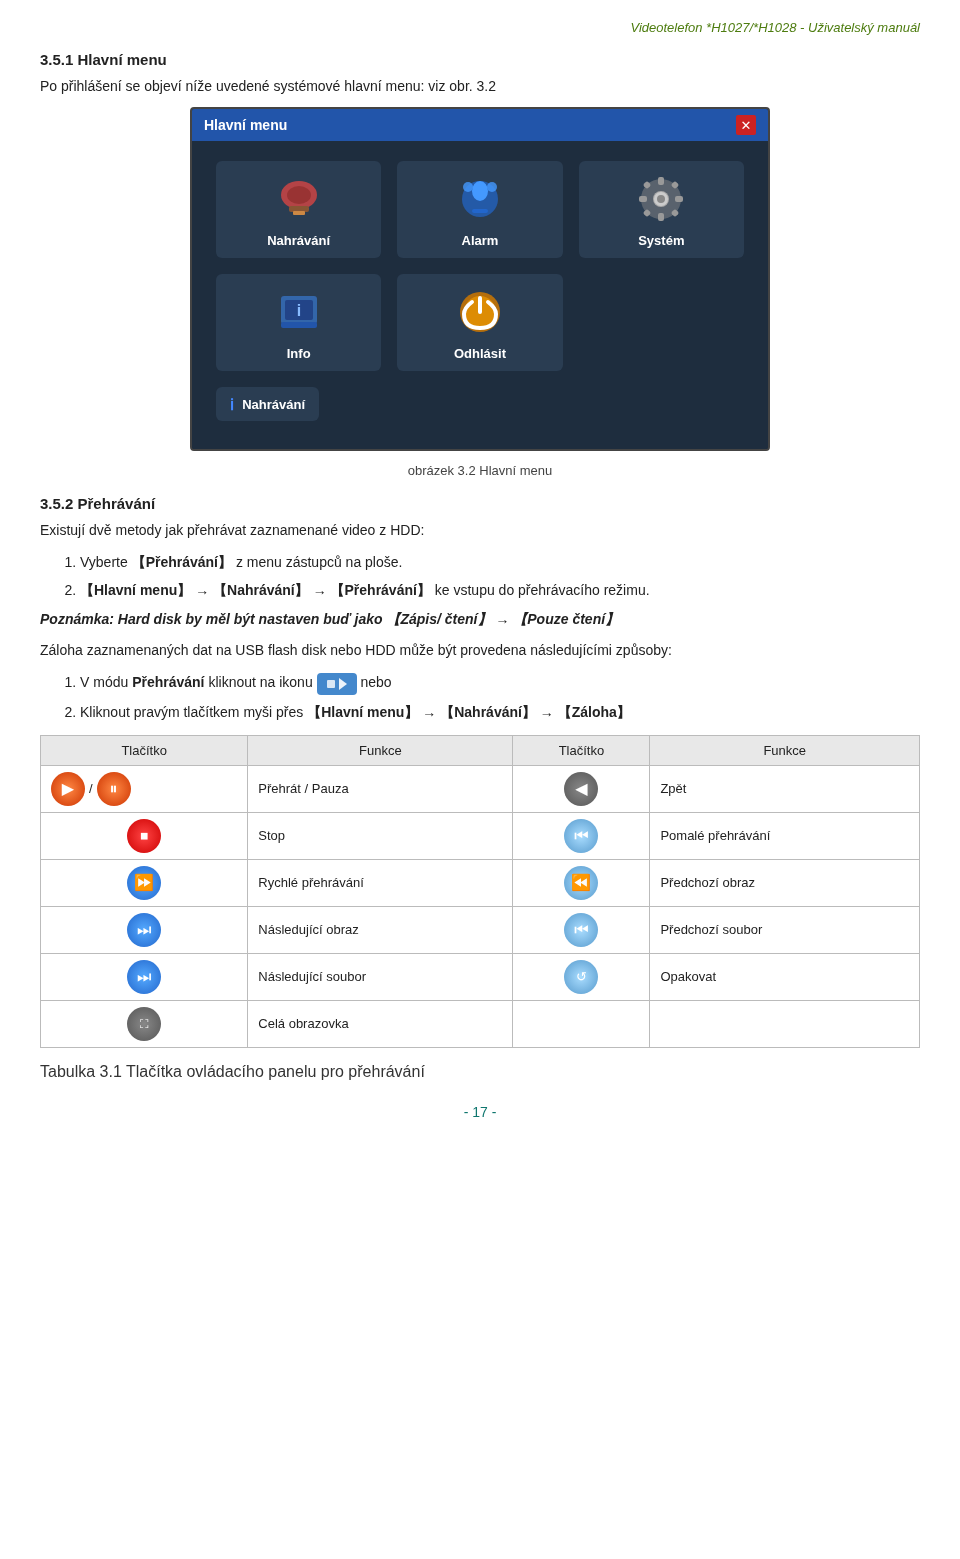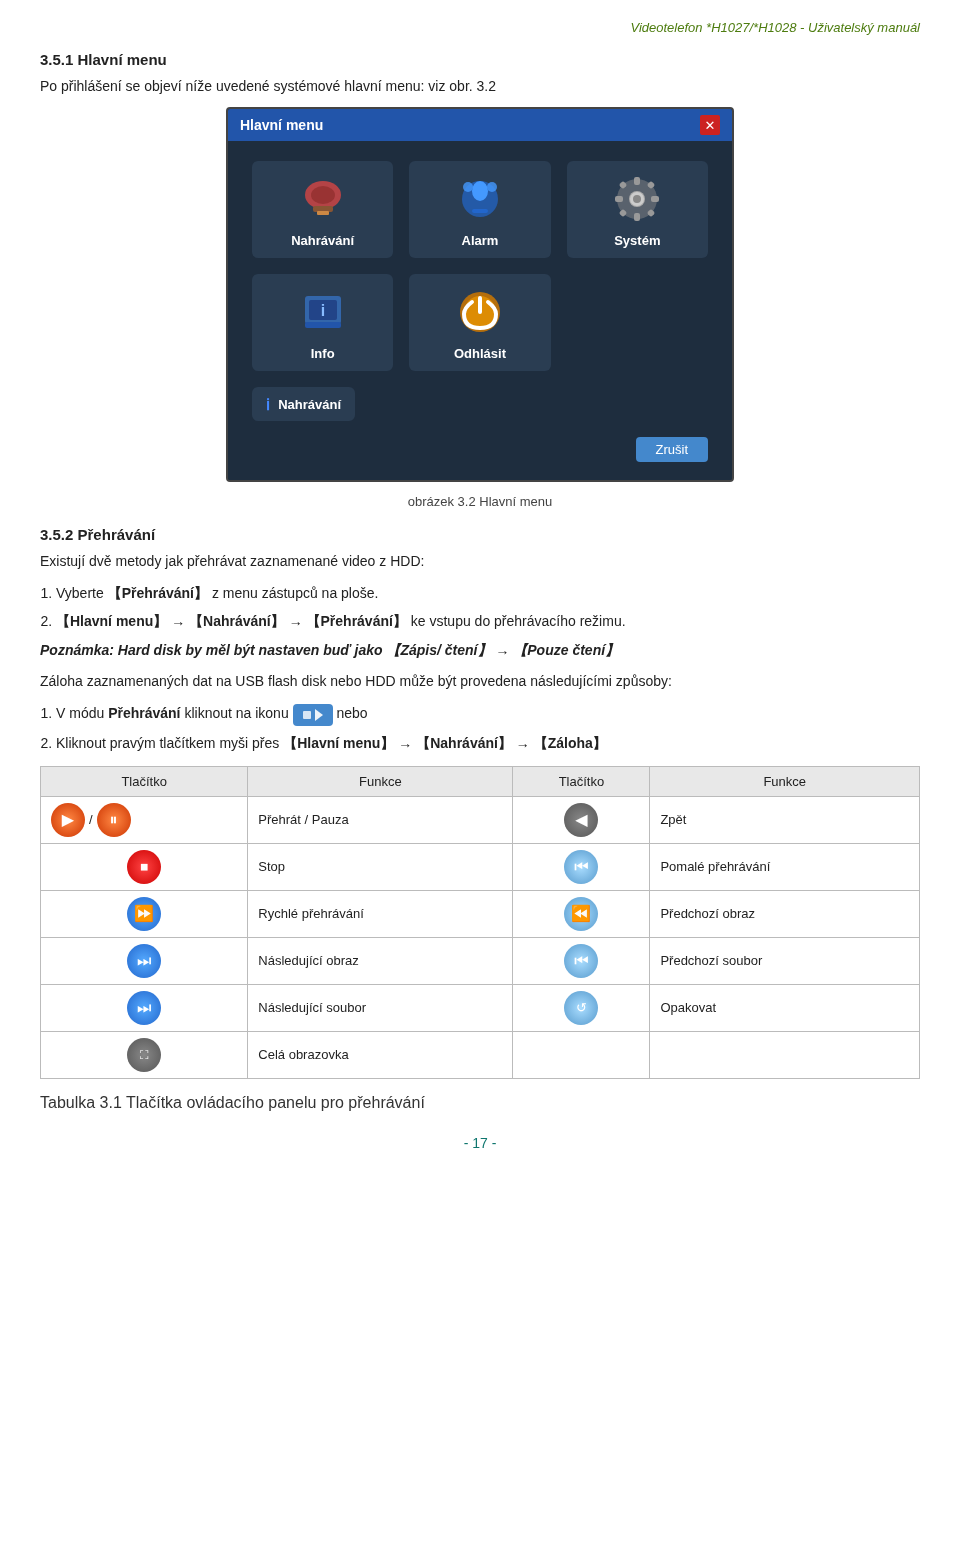--- a/index.html
+++ b/index.html
@@ -20,21 +20,21 @@
       margin-bottom: 16px;
     }
     p { margin-bottom: 10px; line-height: 1.5; }
     .section-title { font-size: 15px; font-weight: bold; margin: 14px 0 8px; }
 
     
     .menu-window {
       border: 2px solid #444;
       border-radius: 4px;
       overflow: hidden;
-      width: 508px;
+      width: 580px;
       margin: 10px auto;
       background: #1a2a3a;
     }
     .menu-titlebar {
       background: #2255aa;
       color: #fff;
       font-weight: bold;
       padding: 6px 12px;
       font-size: 14px;
       display: flex;
@@ -114,21 +114,21 @@
       padding: 5px 20px;
       font-size: 13px;
       cursor: pointer;
     }
     .caption {
       text-align: center;
       font-size: 13px;
       color: #444;
       margin: 8px 0 4px;
     }
-    ol.list-main { margin-left: 16px; margin-bottom: 8px; }
+    ol.list-main { margin-left: 40px; margin-bottom: 8px; }
     ol.list-main li { margin-bottom: 6px; line-height: 1.6; }
     .note-bold { font-weight: bold; font-style: italic; }
     .bracket { font-weight: bold; }
     .arrow { font-weight: bold; }
 
     
     .controls-table {
       width: 100%;
       border-collapse: collapse;
       margin: 12px 0;
@@ -336,23 +336,20 @@
       </div>
     </div>
 
     <div class="menu-bottom-row">
       <div class="menu-item-small">
         <span style="color:#4488ff; font-size:16px;">ℹ</span>
         <span>Nahrávání</span>
       </div>
     </div>
 
-    <div class="menu-footer">
-      <button class="cancel-btn">Zrušit</button>
-    </div>
   </div>
 </div>
 
 <p class="caption">obrázek 3.2 Hlavní menu</p>
 
 <div class="section-title">3.5.2 Přehrávání</div>
 <p>Existují dvě metody jak přehrávat zaznamenané video z HDD:</p>
 
 <ol class="list-main">
   <li>

